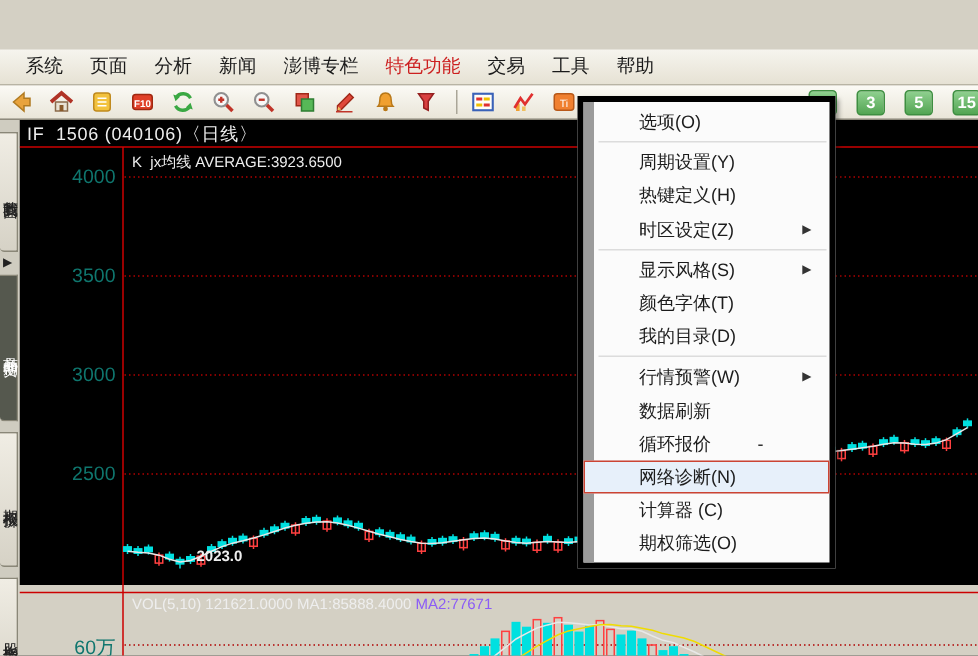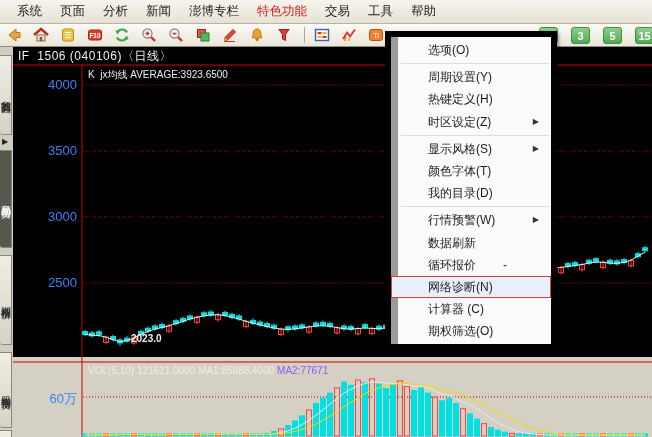--- a/index.html
+++ b/index.html
@@ -1,17 +1,17 @@
 <!DOCTYPE html>
 <html><head>
 <meta charset="utf-8">
 <style>
   html,body{margin:0;padding:0;width:652px;height:437px;overflow:hidden;
     font-family:"Liberation Sans","DejaVu Sans",sans-serif;background:#d4d0c4;}
-  .window{position:relative;width:652px;height:357px;}
+  .window{position:relative;width:652px;height:357px;margin-top:33px;}
 
   
   .menubar{position:absolute;left:0;top:0;width:652px;height:24px;
     background:linear-gradient(#f6f4ee,#e6e2d4);border-bottom:1px solid #b8b4a4;
     display:flex;align-items:center;padding-left:8px;box-sizing:border-box;}
   .mb-item{font-size:12.5px;color:#1a1a1a;padding:0 9px;line-height:23px;cursor:default;}
   .mb-item.accent{color:#cc2020;}
 
   
   .toolbar{position:absolute;left:0;top:24px;width:652px;height:23px;
@@ -33,27 +33,27 @@
   .sarrow{position:absolute;left:2px;font-size:8px;color:#222;}
 
   
   .chart{position:absolute;left:13px;top:47px;right:0;bottom:0;background:#000;}
   .chart svg{position:absolute;left:0;top:0;}
   .ctext{position:absolute;color:#eee;font-size:10px;white-space:pre;z-index:2;}
   .cheader{top:1px;left:5px;font-size:12px;letter-spacing:.5px;}
   .kline{top:21px;left:75px;}
   .volline{top:318px;left:75px;}
   .ma2{color:#8b5cf6;}
-  .ytick{position:absolute;left:20px;width:44px;text-align:right;color:#3b82f6;
+  .ytick{position:absolute;left:20px;width:44px;text-align:right;color:#0f766e;
     font-size:13px;z-index:2;}
   .lowlab{top:286px;left:118px;font-weight:bold;}
 
   
   .dmenu{position:absolute;left:385px;top:31px;width:172px;z-index:50;
-    background:#fbfbfb;border:6px solid #000000;box-sizing:border-box;
+    background:#fbfbfb;border:4px solid #000000;box-sizing:border-box;
     box-shadow:2px 2px 3px rgba(0,0,0,.35);padding:2px 0;}
   .dstrip{position:absolute;left:0;top:0;bottom:0;width:7px;background:#9b9b9b;}
   .mi{position:relative;height:22.2px;line-height:22.2px;font-size:12px;color:#1c1c1c;
     padding-left:37px;z-index:1;cursor:default;}
   .mi .sub{position:absolute;right:12px;top:0;font-size:8px;color:#333;}
   .mi .sc{position:absolute;right:44px;top:0;color:#1c1c1c;}
   .mi.hl{background:#e7f0fa;outline:1px solid #cc4433;outline-offset:-1px;}
   .msep{height:0;border-top:1px solid #dcdcdc;margin:2px 2px 2px 10px;}
 </style>
 </head>

